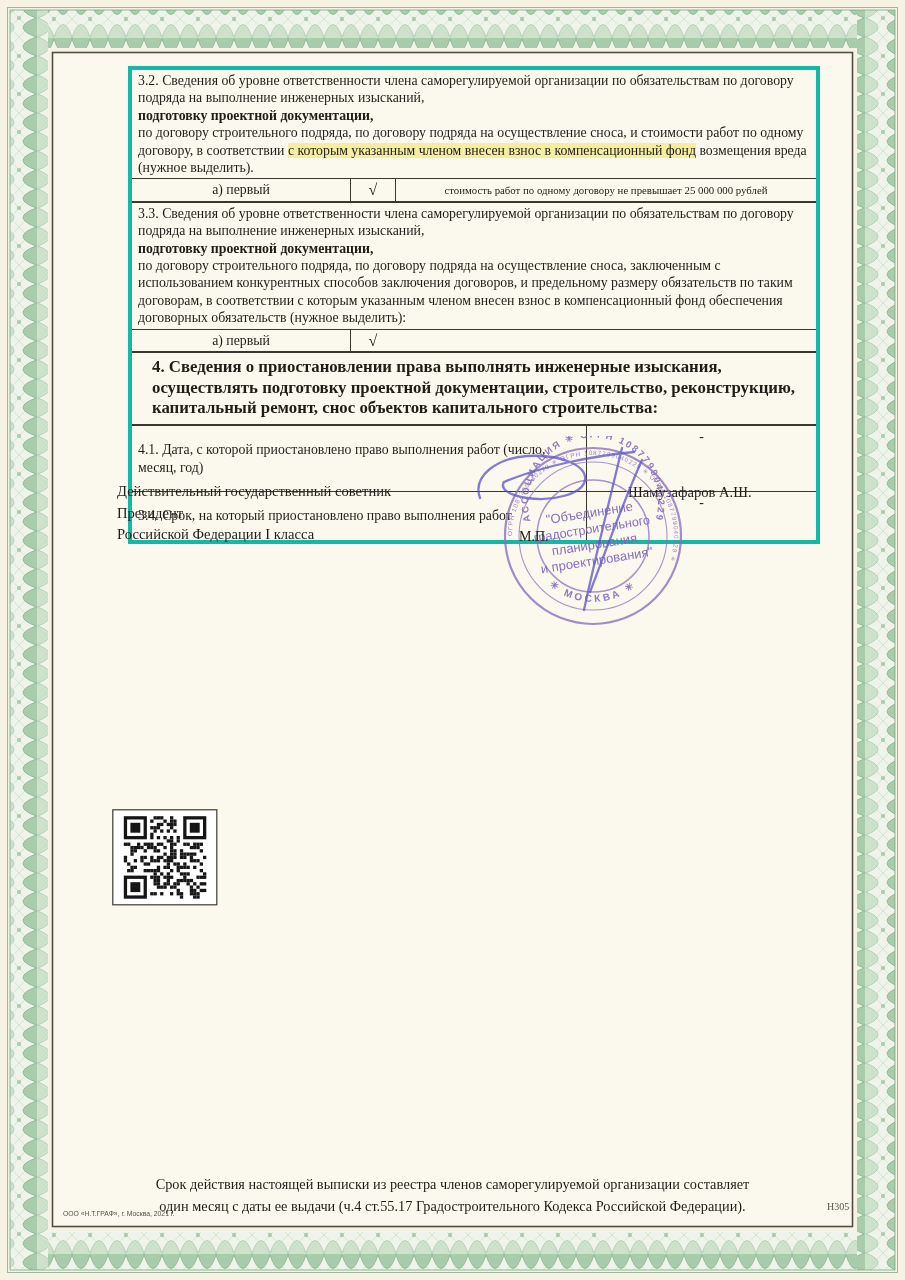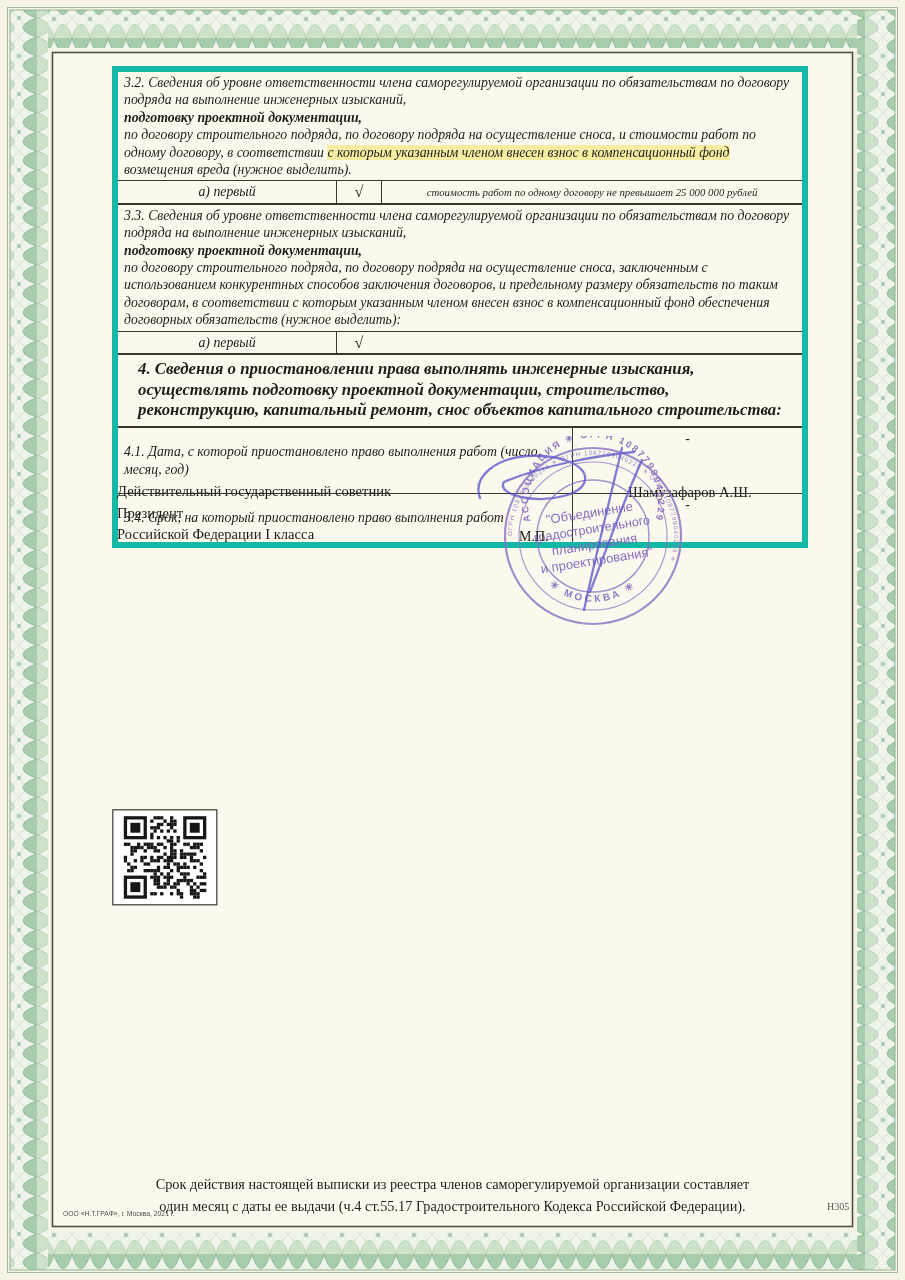--- a/index.html
+++ b/index.html
@@ -1,22 +1,22 @@
 <!DOCTYPE html>
 <html><head>
 <meta charset="utf-8">
 <style>
   html,body{margin:0;padding:0;background:#e8e8e2;}
   .page{position:relative;width:905px;height:1280px;background:#f6f3e4;overflow:hidden;
         font-family:"Liberation Serif", serif;color:#201d18;}
   .border-svg{position:absolute;left:0;top:0;}
 
   
-  .main-table{position:absolute;left:112px;top:66px;width:684px;border:6px solid #14b8a6;
-              font-size:13.8px;line-height:17.4px;background:transparent;font-style:italic;}
+  .main-table{position:absolute;left:128px;top:66px;width:684px;border:4px solid #14b8a6;
+              font-size:13.8px;line-height:17.4px;background:transparent;}
   .section{border-bottom:2px solid #3a382e;}
   .section-text{padding:2px 8px 2px 6px;}
   .section-text p{margin:0;}
   .center-bold{text-align:left;font-weight:bold;}
   .level-row{display:grid;grid-template-columns:218px 45px 1fr;border-top:1.5px solid #3a382e;}
   .level-row>div{display:flex;align-items:center;justify-content:center;text-align:center;padding:2px 6px;}
   .level-row .check-cell{border-left:1.5px solid #3a382e;font-size:16px;padding:0 2px;}
   .level-row .desc-cell{border-left:1.5px solid #3a382e;font-size:10.8px;line-height:12.6px;}
   .heading4{font-weight:bold;font-size:16.8px;line-height:20.4px;padding:4px 8px 6px 20px;
             border-bottom:2px solid #3a382e;}

